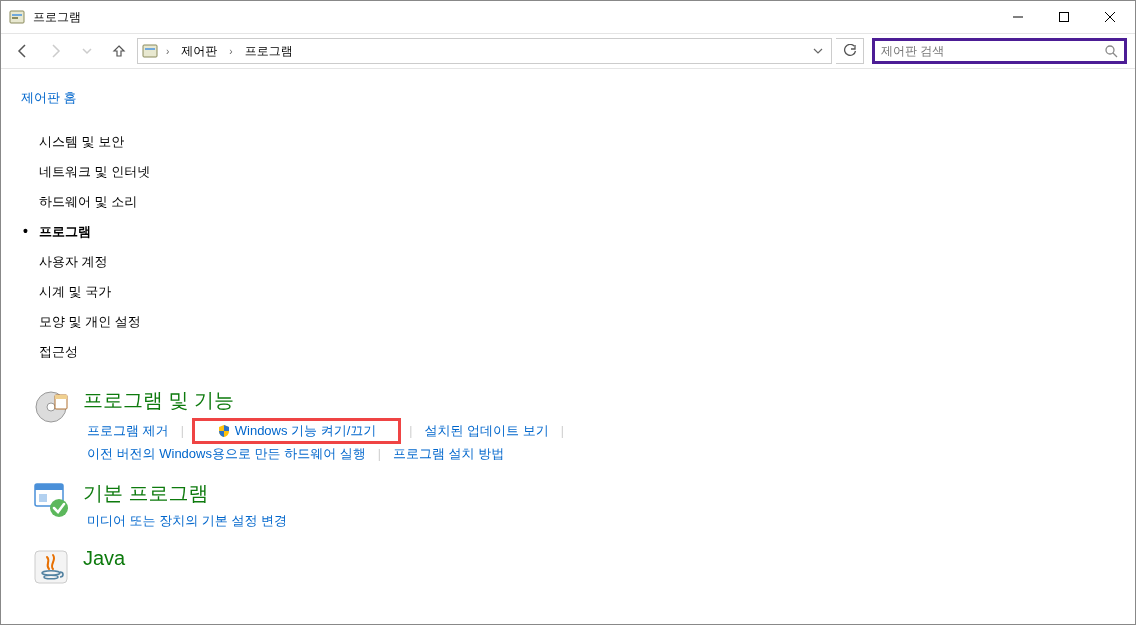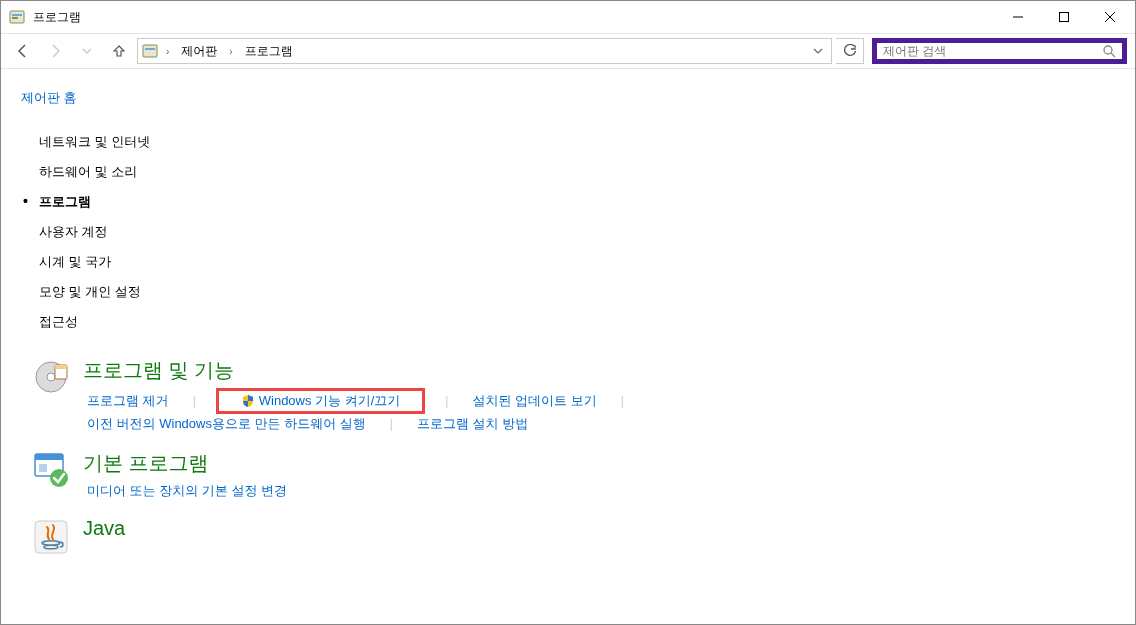--- a/index.html
+++ b/index.html
@@ -55,21 +55,21 @@
   .bc-icon { width: 16px; height: 16px; display: inline-flex; align-items: center; justify-content: center; }
   .bc-sep { color: #666; font-size: 10px; padding: 0 4px; }
   .bc-item { color: #000; padding: 2px 4px; cursor: default; }
   .bc-spacer { flex: 1; }
   .bc-drop { color: #666; padding: 0 4px; font-size: 10px; }
   .refresh-btn {
     width: 28px; height: 26px; display: flex; align-items: center; justify-content: center;
     border: 1px solid #ccc; border-left: none; color: #555;
   }
   .search-box {
-    width: 255px; height: 26px; border: 5px solid #4c1d95;
+    width: 255px; height: 26px; border: 3px solid #4c1d95;
     display: flex; align-items: center; padding: 0 6px; margin-left: 4px;
   }
   .search-box input { border: none; outline: none; flex: 1; font-size: 12px; color: #555; background: transparent; }
   .search-box .sicon { color: #666; }
 
   .body { display: flex; height: calc(100% - 68px); flex-direction: column; }
   .sidebar {
     width: 240px;
     padding: 20px 0 0 20px;
   }
@@ -96,21 +96,21 @@
   .content { flex: 1; padding: 20px 10px 0 30px; }
   .section { display: flex; margin-bottom: 16px; }
   .section-icon {
     width: 40px; height: 40px; flex: 0 0 40px; margin-right: 12px;
     display: flex; align-items: flex-start; justify-content: center;
   }
   .section-body { flex: 1; }
   .section-title {
     color: #0d7a0d; font-size: 20px; font-weight: normal; margin-bottom: 4px;
   }
-  .link-row { display: flex; flex-wrap: wrap; gap: 12px; align-items: center; }
+  .link-row { display: flex; flex-wrap: wrap; gap: 0; align-items: center; }
   .tlink {
     color: #0066cc; font-size: 13px; padding: 1px 4px;
     cursor: default; display: inline-flex; align-items: center; gap: 4px;
   }
   .divider { color: #ccc; padding: 0 8px; }
   .highlight-box {
     border: 3px solid #ef4444;
     padding: 0 18px;
   }
   .shield-icon { width: 14px; height: 14px; display: inline-block; }
@@ -204,20 +204,21 @@
           <line x1="9" y1="9" x2="13" y2="13" stroke="#888" stroke-width="1.3"></line>
         </svg>
     </span>
   </div>
 </div>
 
 <div class="body">
   <div class="sidebar">
     <a class="sidebar-home">제어판 홈</a>
     <ul class="sidebar-items">
+      <li>시스템 및 보안</li>
       <li>네트워크 및 인터넷</li>
       <li>하드웨어 및 소리</li>
       <li class="active">프로그램</li>
       <li>사용자 계정</li>
       <li>시계 및 국가</li>
       <li>모양 및 개인 설정</li>
       <li>접근성</li>
     </ul>
   </div>
 

